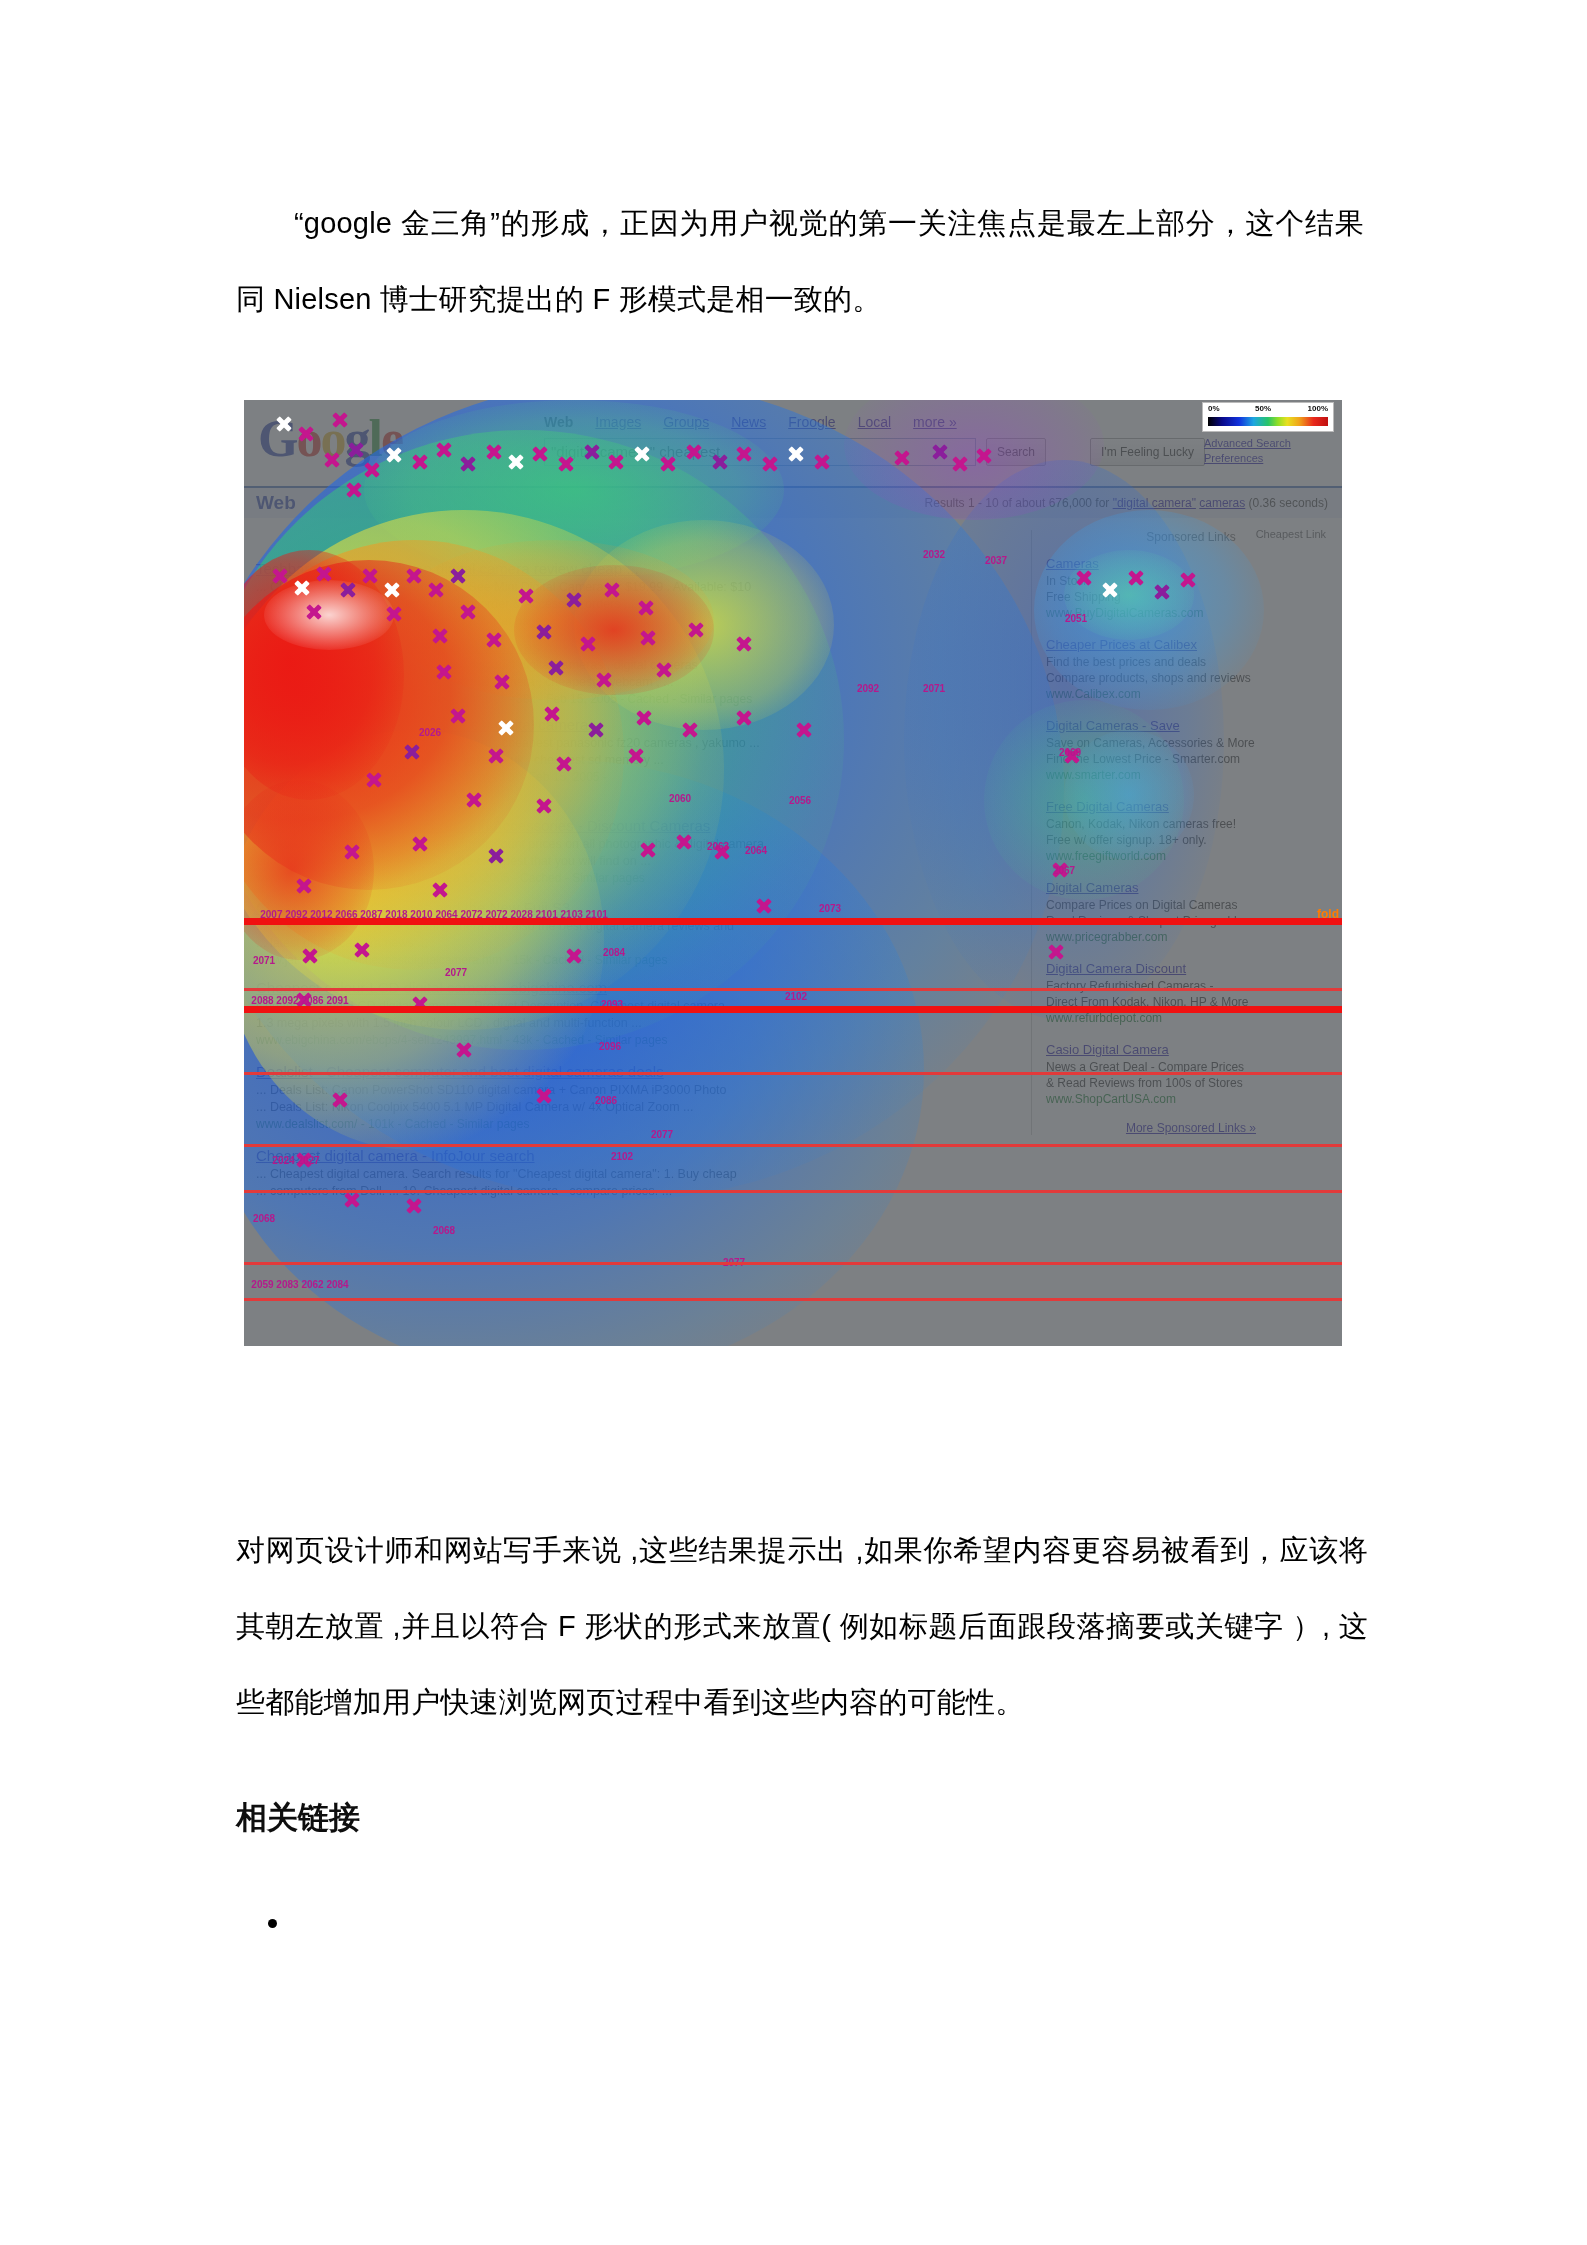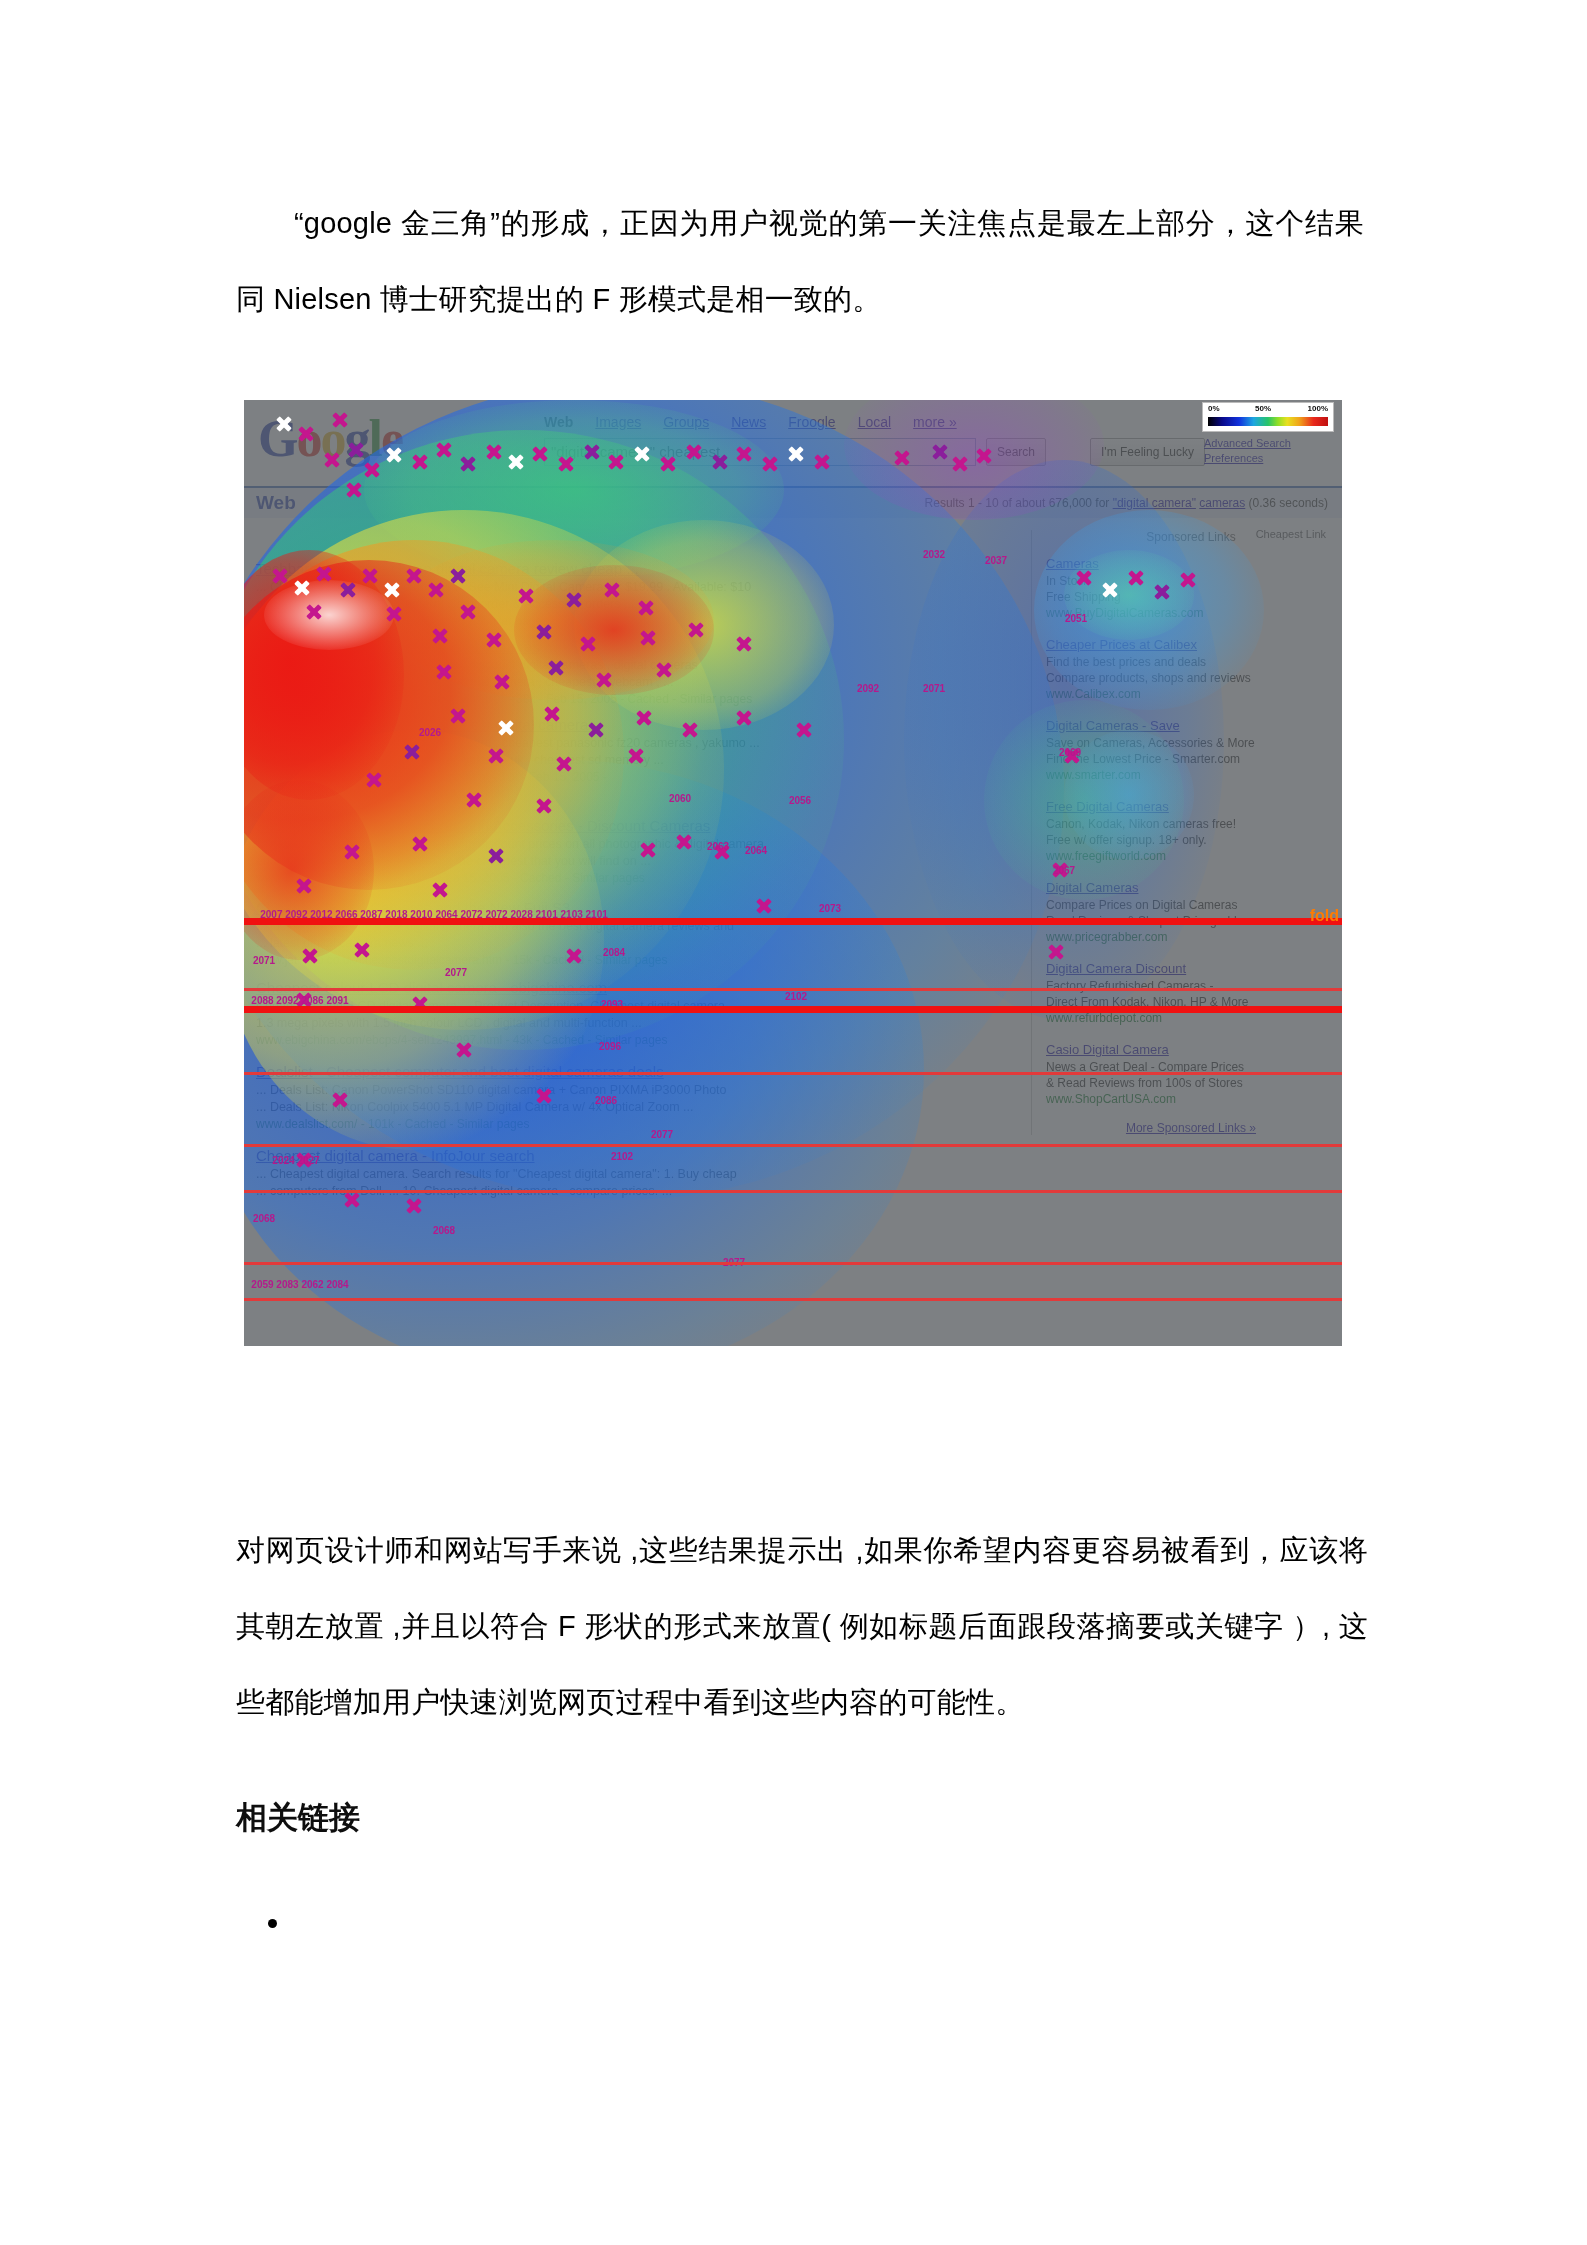--- a/index.html
+++ b/index.html
@@ -217,21 +217,21 @@
   }
 
   
   .fold {
     position: absolute; left: 0; right: 0; height: 7px;
     background: #f01111;
   }
   .fold.thin { height: 3px; background: #e23a3a; }
   .fold .lbl {
     position: absolute; right: 3px; top: -11px;
-    font-size: 16px; font-weight: bold; color: #ff7b00;
+    font-size: 12px; font-weight: bold; color: #ff7b00;
   }
 
   
   .legend {
     position: absolute; right: 8px; top: 2px;
     width: 130px; height: 28px;
     background: #ffffff; border: 1px solid #bbb;
     z-index: 40;
   }
   .legend .bar {

